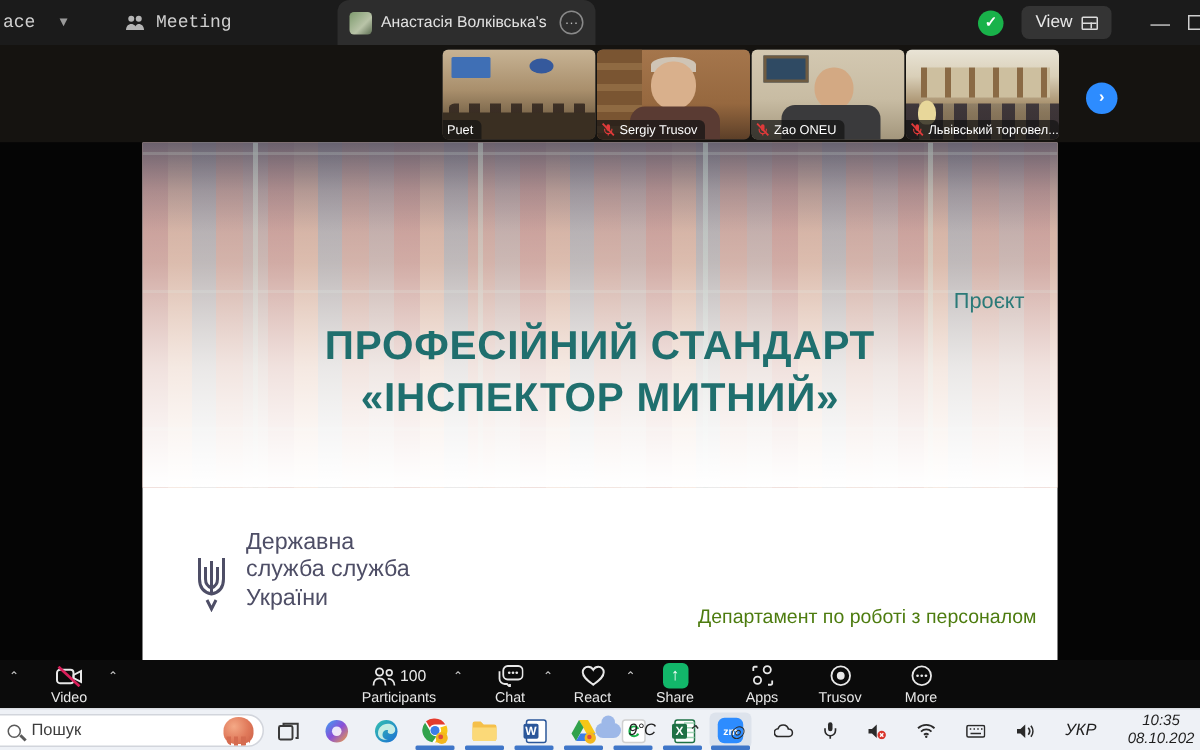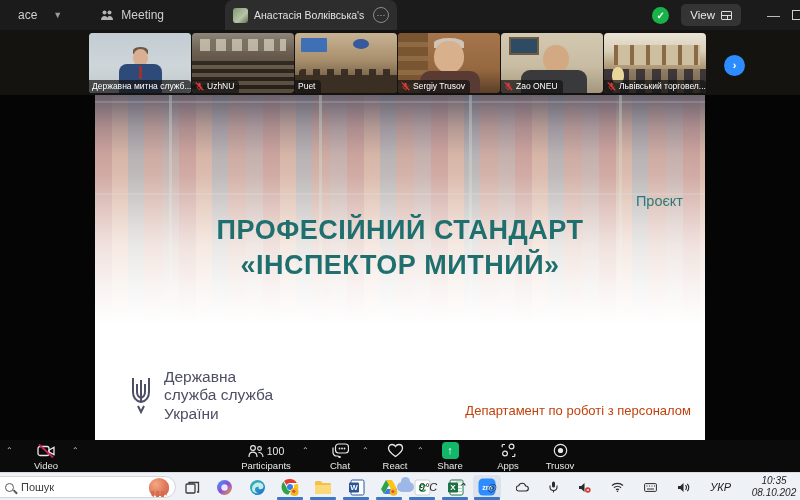--- a/index.html
+++ b/index.html
@@ -2,21 +2,21 @@
 <html><head>
 <meta charset="utf-8">
 <style>
   * { margin:0; padding:0; box-sizing:border-box; }
   html,body { width:800px; height:500px; overflow:hidden; background:#000; }
   body { font-family:"Liberation Sans", sans-serif; }
   #screen { position:relative; width:800px; height:500px; background:#050505; overflow:hidden; }
 
   
   .titlebar { position:absolute; top:0; left:0; width:800px; height:30px; background:#1b1b1b; color:#c9c9c9; }
-  .tb-left { position:absolute; left:0; top:0; height:30px; display:flex; align-items:center; gap:14px; padding-left:18px; }
+  .tb-left { position:absolute; left:0; top:0; height:30px; display:flex; align-items:center; gap:14px; padding-left:2px;font-family:Liberation Mono, monospace; }
   .tb-workspace { display:flex; align-items:center; gap:16px; font-size:12px; color:#cfcfcf; }
   .chev { font-size:9px; color:#9a9a9a; }
   .tb-meeting { display:flex; align-items:center; gap:7px; font-size:12px; color:#cfcfcf; margin-left:24px; }
   .tab { position:absolute; left:225px; top:0; width:172px; height:30px; background:#2d2d2d; border-radius:8px 8px 0 0; display:flex; align-items:center; gap:6px; padding:0 8px; }
   .tab-thumb { width:15px; height:15px; border-radius:3px; background:linear-gradient(135deg,#7d9a6d,#b9c4a8 60%,#5d6e52); flex:0 0 auto; }
   .tab-title { font-size:10.5px; color:#e2e2e2; white-space:nowrap; overflow:hidden; }
   .tab-more { width:16px; height:16px; border-radius:50%; border:1px solid #8a8a8a; color:#bdbdbd; font-size:9px; line-height:14px; text-align:center; flex:0 0 auto; }
   .tb-right { position:absolute; right:0; top:0; height:30px; display:flex; align-items:center; gap:12px; padding-right:4px; }
   .shield { width:17px; height:17px; border-radius:50%; background:#19b24a; color:#fff; font-size:10px; line-height:17px; text-align:center; font-weight:bold; }
   .view-btn { display:flex; align-items:center; gap:6px; background:#343434; border-radius:5px; height:22px; padding:0 9px; font-size:11.5px; color:#e8e8e8; }
@@ -71,23 +71,23 @@
     background:
       linear-gradient(180deg, rgba(35,28,48,.88) 0%, rgba(60,45,60,.35) 14%, rgba(0,0,0,0) 26%),
       repeating-linear-gradient(90deg, rgba(168,74,58,.55) 0 17px, rgba(205,130,84,.5) 17px 33px, rgba(96,118,128,.45) 33px 49px, rgba(176,96,70,.5) 49px 67px, rgba(142,108,98,.42) 67px 84px),
       linear-gradient(180deg,#8d7080 0%,#b08a84 35%,#d9b6a6 70%,#f2e3da 100%); }
   .port-cranes { position:absolute; inset:0;
     background:repeating-linear-gradient(90deg, transparent 0 74px, rgba(170,205,188,.75) 74px 77px, transparent 77px 150px),
     repeating-linear-gradient(0deg, transparent 0 38px, rgba(190,215,200,.4) 38px 40px, transparent 40px 92px); opacity:.5; }
   .port-fade { position:absolute; inset:0; background:linear-gradient(180deg, rgba(255,255,255,.28) 0%, rgba(255,255,255,.45) 35%, rgba(255,255,255,.78) 65%, #ffffff 100%); }
   .proekt { position:absolute; right:22px; top:98px; font-size:14.5px; color:#2b7a78; }
   .slide-title { position:absolute; left:0; right:0; top:118px; text-align:center; color:#1f6f6e; font-size:27px; font-weight:600; letter-spacing:.5px; line-height:1.3; }
-  .logo { position:absolute; left:33px; top:258px; display:flex; gap:10px; align-items:center;margin-top:15px; }
+  .logo { position:absolute; left:33px; top:258px; display:flex; gap:10px; align-items:flex-end; }
   .logo-text { font-size:15.5px; color:#4e4e66; line-height:1.18; }
-  .slide-footer { position:absolute; right:14px; top:308px; font-size:13px; color:#c2410c; }
+  .slide-footer { position:absolute; right:14px; top:308px; font-size:13px; color:#4d7c0f; }
 
   
   .ztoolbar { position:absolute; top:440px; left:0; width:800px; height:32px; background:#0b0b0b; color:#fff; }
   .zt-item { position:absolute; top:2px; width:64px; display:flex; flex-direction:column; align-items:center; gap:1px; }
   .zt-ic { height:17px; display:flex; align-items:center; justify-content:center; }
   .zt-label { font-size:9.5px; color:#e8e8e8; }
   .zt-chevron { position:absolute; top:6px; color:#c9c9c9; font-size:8px; }
   .share-ic { width:17px; height:17px; background:#12b76a; border-radius:4px; color:#fff; font-size:11px; font-weight:bold; text-align:center; line-height:16px; }
   .count { font-size:10.5px; color:#e8e8e8; margin-left:3px; }
 
@@ -143,47 +143,21 @@
         <span>View</span>
         <span class="grid-ic"></span>
       </span>
       <span class="win-min">—</span>
       <span class="win-max"></span>
     </div>
   </div>
 
   <div class="filmstrip">
 
-    <div class="thumb active" style="left:89px">
-      <div class="scene s-speaker">
-        <div class="hair"></div>
-          <div class="head"></div>
-          <div class="body"></div>
-          <div class="tie"></div>
-      </div>
-      <div class="nametag">
-        <span>Державна митна служб...</span>
-      </div>
-    </div>
-
-    <div class="thumb" style="left:192px">
-      <div class="scene s-hall">
-        <div class="win"></div>
-          <div class="rows"></div>
-      </div>
-      <div class="nametag">
-        <svg class="micmute" viewBox="0 0 12 12">
-            <rect x="4.4" y="1" width="3.2" height="6" rx="1.6" fill="#e03a3a"></rect>
-            <path d="M2.8 5v1.2a3.2 3.2 0 0 0 6.4 0V5" stroke="#e03a3a" stroke-width="1" fill="none"></path>
-            <line x1="6" y1="9.4" x2="6" y2="11" stroke="#e03a3a" stroke-width="1"></line>
-            <line x1="1" y1="0.5" x2="11" y2="11" stroke="#e03a3a" stroke-width="1.6"></line>
-          </svg>
-        <span>UzhNU</span>
-      </div>
-    </div>
+
 
     <div class="thumb" style="left:295px">
       <div class="scene s-puet">
         <div class="screen"></div>
           <div class="emblem"></div>
           <div class="ppl"></div>
           <div class="table"></div>
       </div>
       <div class="nametag">
         <span>Puet</span>
@@ -351,20 +325,31 @@
     <div class="zt-item" style="left:528px">
       <span class="zt-ic">
         <svg width="15" height="15" viewBox="0 0 15 15">
             <circle cx="7.5" cy="7.5" r="6.2" fill="none" stroke="#e8e8e8" stroke-width="1.2"></circle>
             <circle cx="7.5" cy="7.5" r="2.6" fill="#e8e8e8"></circle>
           </svg>
       </span>
       <span class="zt-label">Trusov</span>
     </div>
 
+    <div class="zt-item" style="left:582px">
+      <span class="zt-ic">
+        <svg width="15" height="15" viewBox="0 0 15 15">
+            <circle cx="7.5" cy="7.5" r="6.2" fill="none" stroke="#e8e8e8" stroke-width="1.2"></circle>
+            <circle cx="4.7" cy="7.5" r=".9" fill="#e8e8e8"></circle>
+            <circle cx="7.5" cy="7.5" r=".9" fill="#e8e8e8"></circle>
+            <circle cx="10.3" cy="7.5" r=".9" fill="#e8e8e8"></circle>
+          </svg>
+      </span>
+      <span class="zt-label">More</span>
+    </div>
   </div>
 
   <div class="taskbar">
     <div class="search">
       <span class="search-ic"></span>
       <span class="search-text">Пошук</span>
       <span class="octopus"></span>
     </div>
 
     <div class="tb-ic" style="left:178px">

